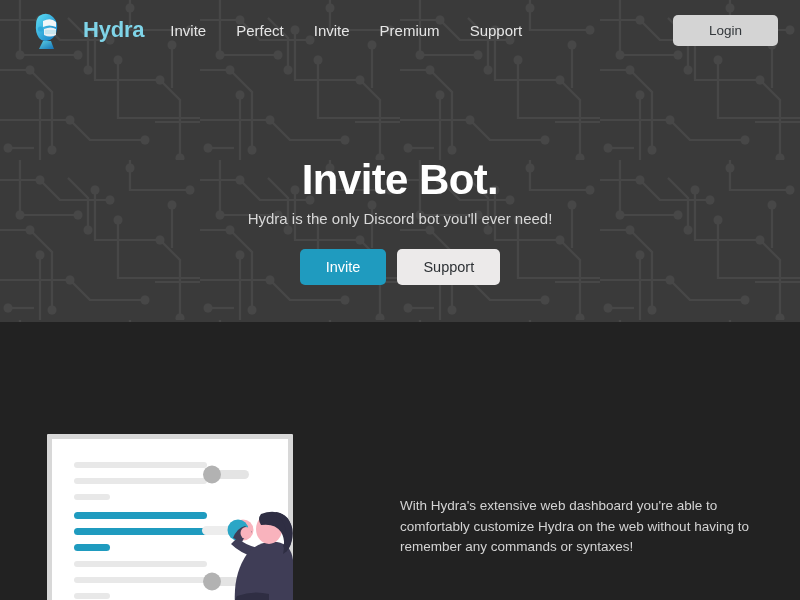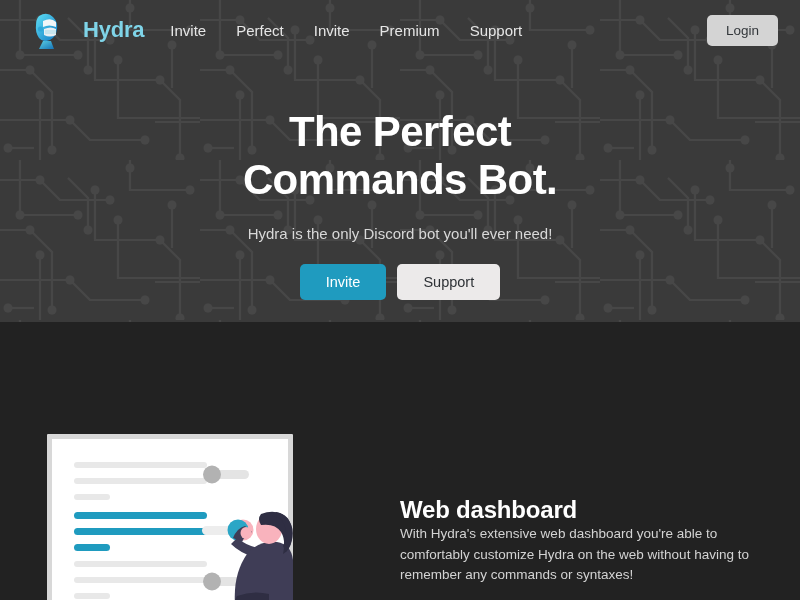--- a/index.html
+++ b/index.html
@@ -35,37 +35,37 @@
   }
   .nav-links { display:flex; align-items:center; gap:30px; }
   .nav-link {
     font-size:15px; color:#e6e6e6; text-decoration:none;
     cursor:pointer; white-space:nowrap;
   }
   .nav-spacer { flex:1; }
   .login-btn {
     background:#d4d4d4; color:#33373b;
     border:none; border-radius:5px;
-    padding:8px 19px; font-size:13.5px;
+    padding:8px 36px; font-size:13.5px;
     font-family:inherit; cursor:pointer;
   }
 
   
   .hero-body {
     position:relative; z-index:5;
     text-align:center;
     padding-top:48px;
   }
   .hero-title {
     font-size:42px; font-weight:bold;
     line-height:1.14; letter-spacing:-0.6px;
     color:#ffffff;
   }
   .hero-sub {
-    margin-top:21px;
+    margin-top:6px;
     font-size:15px; color:#d8d8d8;
   }
   .hero-actions {
     margin-top:22px;
     display:flex; justify-content:center; gap:11px;
   }
   .btn {
     border:none; border-radius:5px;
     padding:10px 26px; font-size:14.5px;
     font-family:inherit; cursor:pointer;
@@ -176,22 +176,22 @@
       <a class="nav-link">Support</a>
     </div>
 
     <div class="nav-spacer"></div>
 
     <button class="login-btn">Login</button>
   </nav>
 
   <div class="hero-body">
     <h1 class="hero-title">
-      <span>The Perfect</span><br>
-      <span>Commands Bot.</span>
+      <br>
+      <span>Invite Bot.</span>
     </h1>
     <p class="hero-sub">Hydra is the only Discord bot you'll ever need!</p>
     <div class="hero-actions">
       <button class="btn btn-primary">Invite</button>
       <button class="btn btn-light">Support</button>
     </div>
   </div>
 </section>
 
 <section class="feature">
@@ -246,17 +246,16 @@
 
         <path d="M214 80 q16 -6 26 4 q8 9 5 22 q-2 10 -9 14 q3 -14 -2 -22 q-6 -9 -20 -7 q-4 -6 0 -11 z" fill="#2f2e43"></path>
         <path d="M229 78 q14 2 16 18 q1 14 -6 22 l-3 -6 q6 -12 1 -22 q-4 -8 -12 -8 z" fill="#2f2e43"></path>
 
         <ellipse cx="199" cy="99" rx="5.5" ry="6" fill="#f9b3bd"></ellipse>
       </g>
     </svg>
   </div>
 
   <div class="feature-text">
-    <h2 class="feature-title">Web dashboard</h2>
     <p class="feature-desc">With Hydra's extensive web dashboard you're able to comfortably customize Hydra on the web without having to remember any commands or syntaxes!</p>
 
   </div>
 </section>
 
 </body></html>

